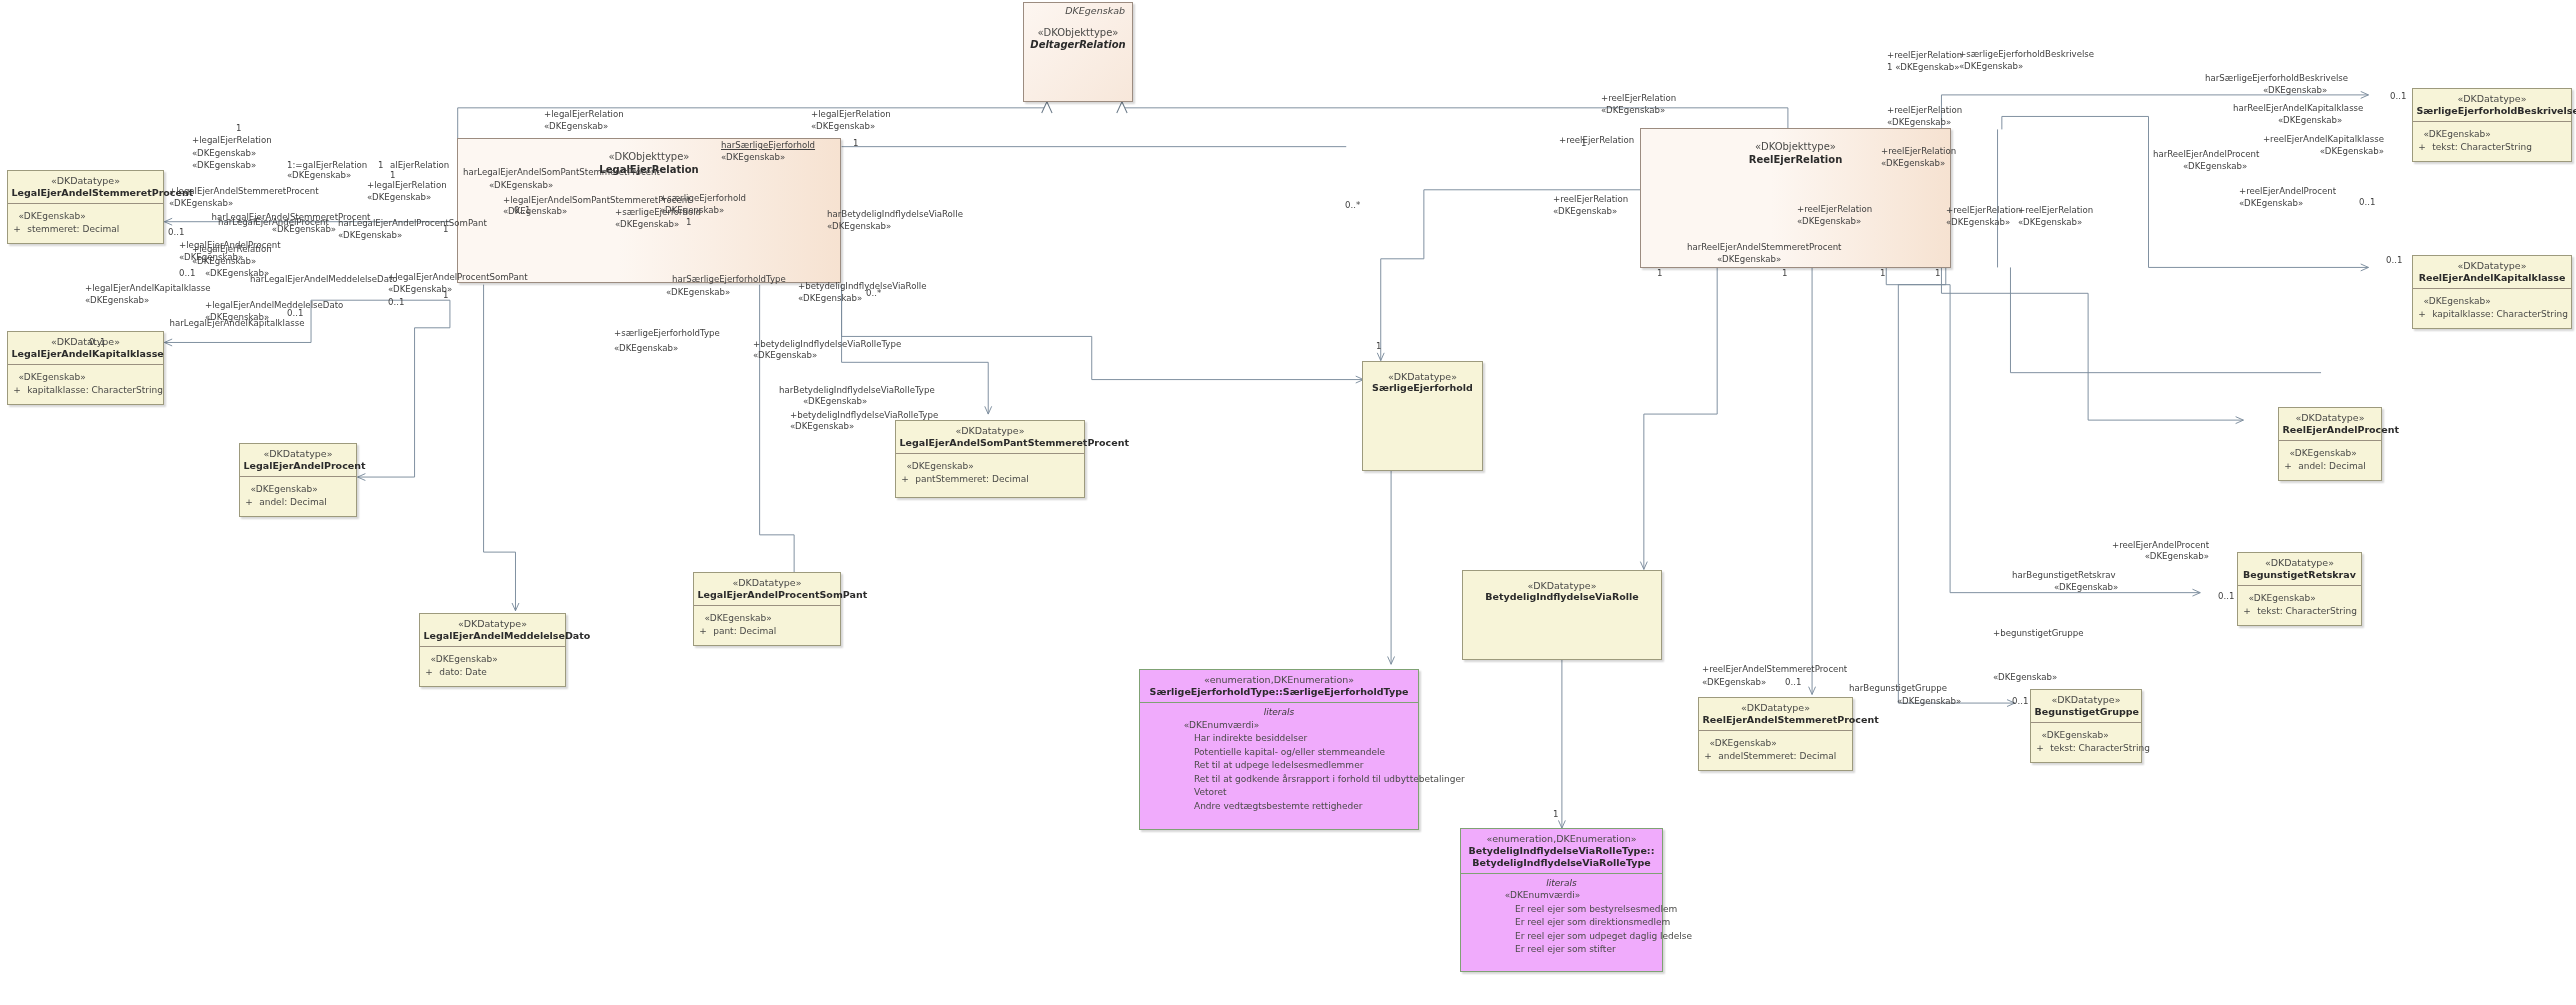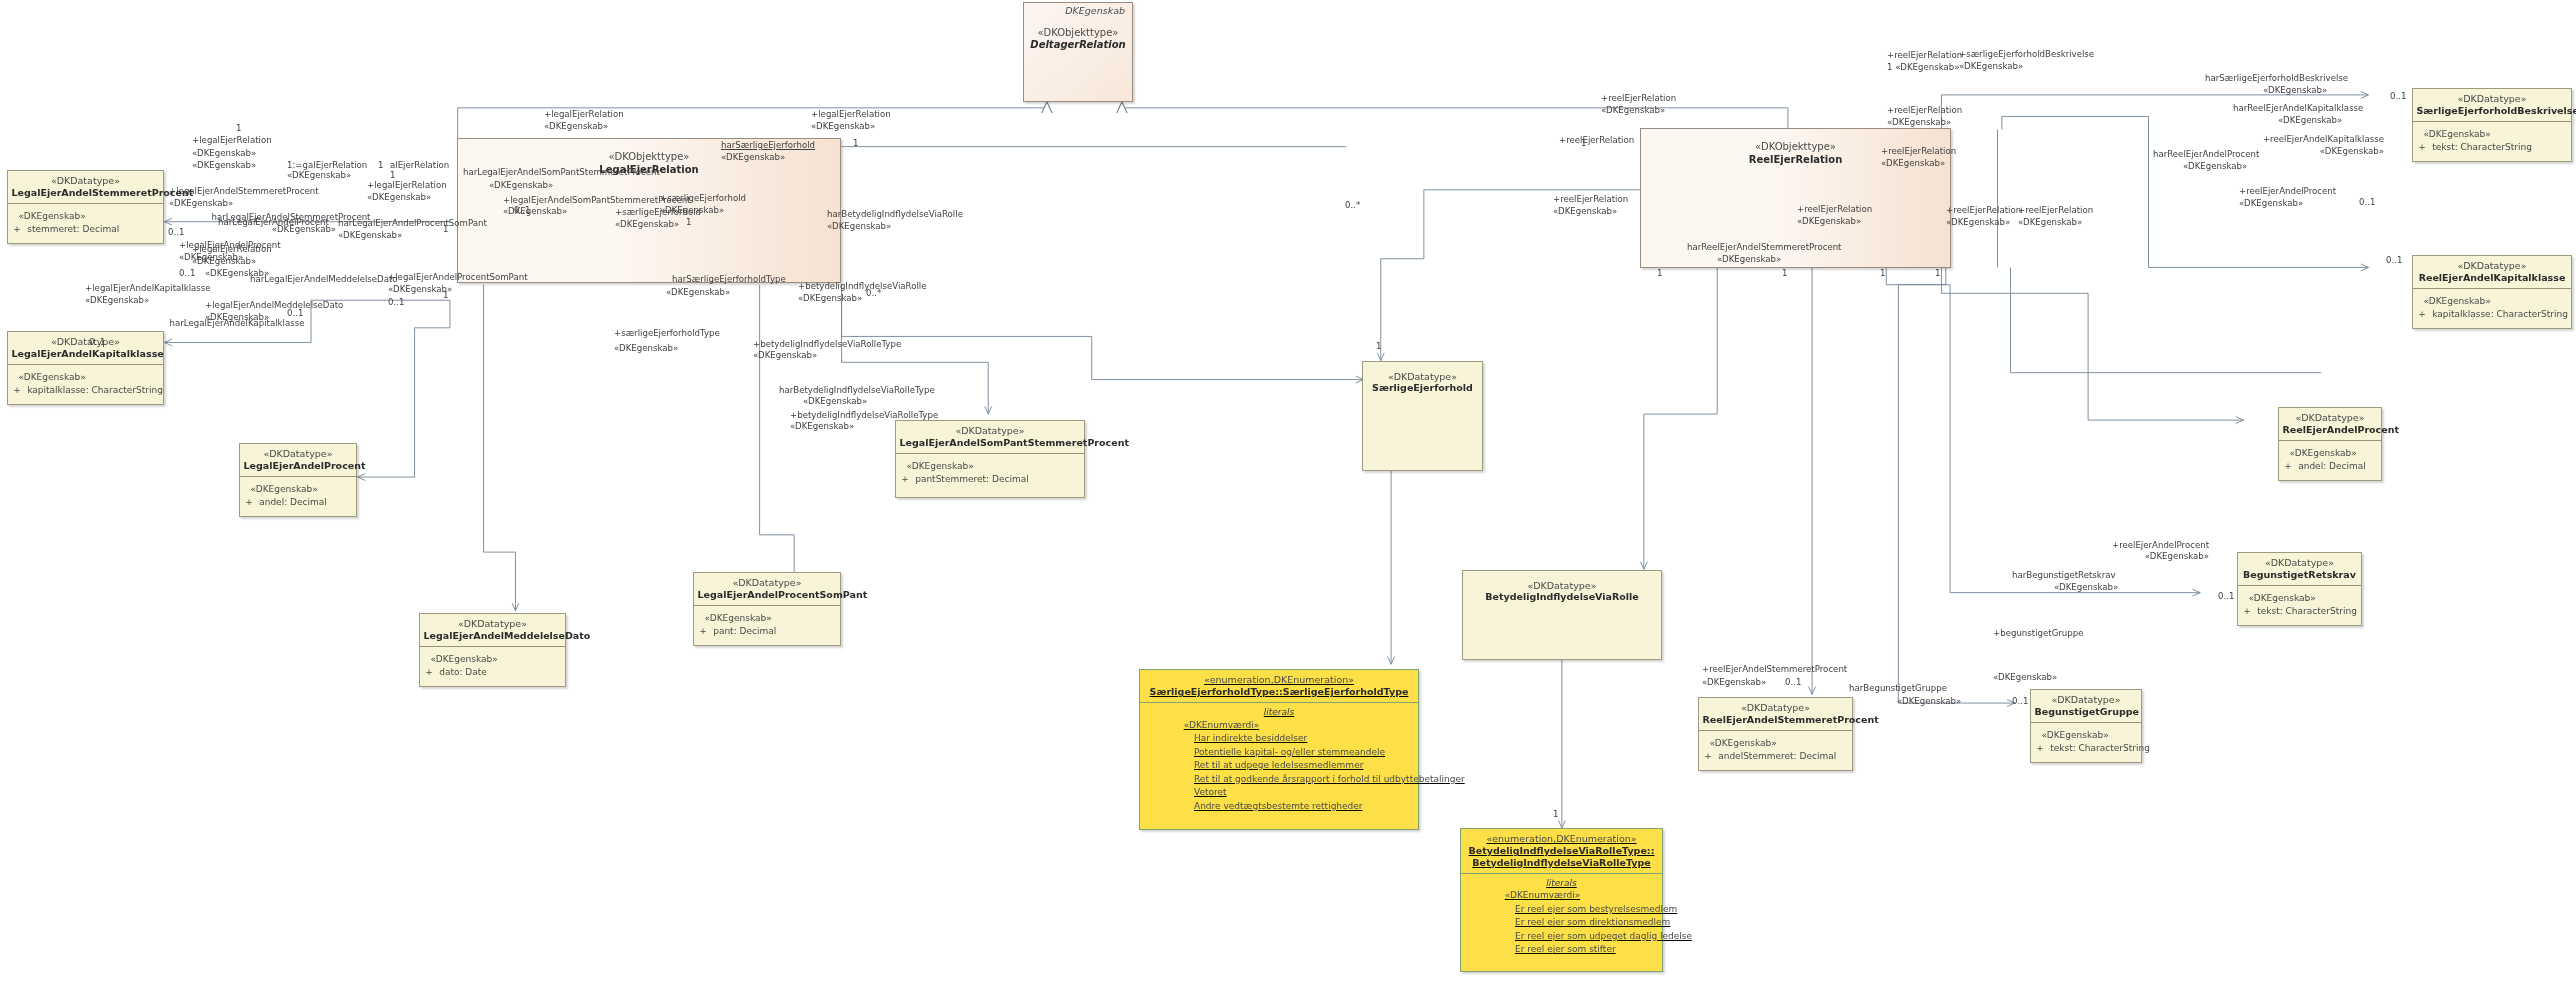--- a/index.html
+++ b/index.html
@@ -86,23 +86,22 @@
   }
   .cvrtop .nm { font-style: italic; }
 
   
   .datatype {
     background: #f7f4d8;
     border-color: #9d9a7d;
   }
   
   .enumeration {
-    background: #fde047;
+    background: #f0abfc;
     border-color: #7fa274;
-    text-decoration: underline;
   }
   .enumeration .sep { border-top-color: #7fa274; }
   .enumeration .literals {
     text-align: center;
     font-style: italic;
     font-size: 9px;
     color: #3b3b3b;
     padding: 3.5px 0 1.7px 0;
   }
   .enumeration .body { padding-top: 1.7px; padding-left: 42px; }

